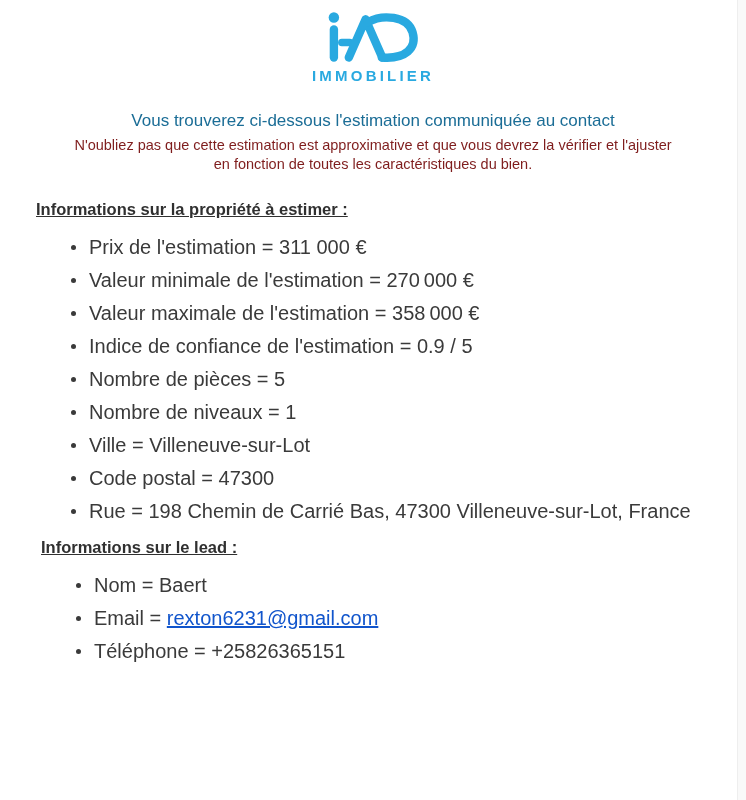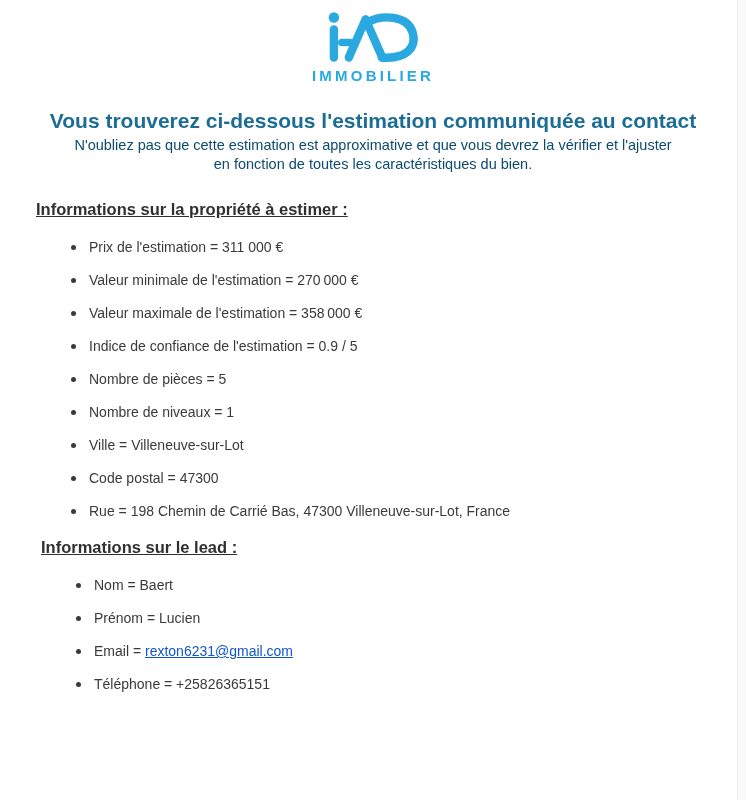--- a/index.html
+++ b/index.html
@@ -36,50 +36,50 @@
     font-weight: bold;
     letter-spacing: 3.2px;
     color: #29a9e0;
   }
   
   .header {
     margin-top: 26px;
     text-align: center;
   }
   .title {
-    font-size: 21px;
-    font-weight: bold;
+    font-size: 17px;
+    font-weight: normal;
     color: #1b6d96;
     line-height: 22px;
   }
   .subtitle {
     margin-top: 4px;
     font-size: 14.5px;
-    color: #0c4a6e;
+    color: #7f1d1d;
     line-height: 19px;
   }
   
   .section { margin: 0 38px 0 36px; }
   .section-a { margin-top: 25px; }
   .section-b { margin-top: 17px; margin-left: 41px; }
   .section-heading {
     font-size: 16.5px;
     font-weight: bold;
     color: #303030;
     text-decoration: underline;
     line-height: 20px;
   }
   ul.info-list {
     list-style: none;
     margin-top: 19px;
     padding-left: 53px;
   }
   ul.info-list li {
     position: relative;
-    font-size: 14px;
+    font-size: 20px;
     color: #3a3a3a;
     line-height: 18px;
     margin-bottom: 15px;
   }
   ul.info-list li::before {
     content: "";
     position: absolute;
     left: -18px;
     top: 6.5px;
     width: 5px;
@@ -129,20 +129,19 @@
       <li>Ville = Villeneuve-sur-Lot</li>
       <li>Code postal = 47300</li>
       <li>Rue = 198 Chemin de Carrié Bas, 47300 Villeneuve-sur-Lot, France</li>
     </ul>
   </div>
 
   <div class="section section-b">
     <div class="section-heading">Informations sur le lead :</div>
     <ul class="info-list">
       <li>Nom = Baert</li>
-      <li>Prénom = Lucien</li>
       <li><span>Email = </span><a class="email-link">rexton6231@gmail.com</a></li>
       <li>Téléphone = +25826365151</li>
     </ul>
   </div>
 
   <div class="edge-strip"></div>
 </div>
 
 </body></html>

